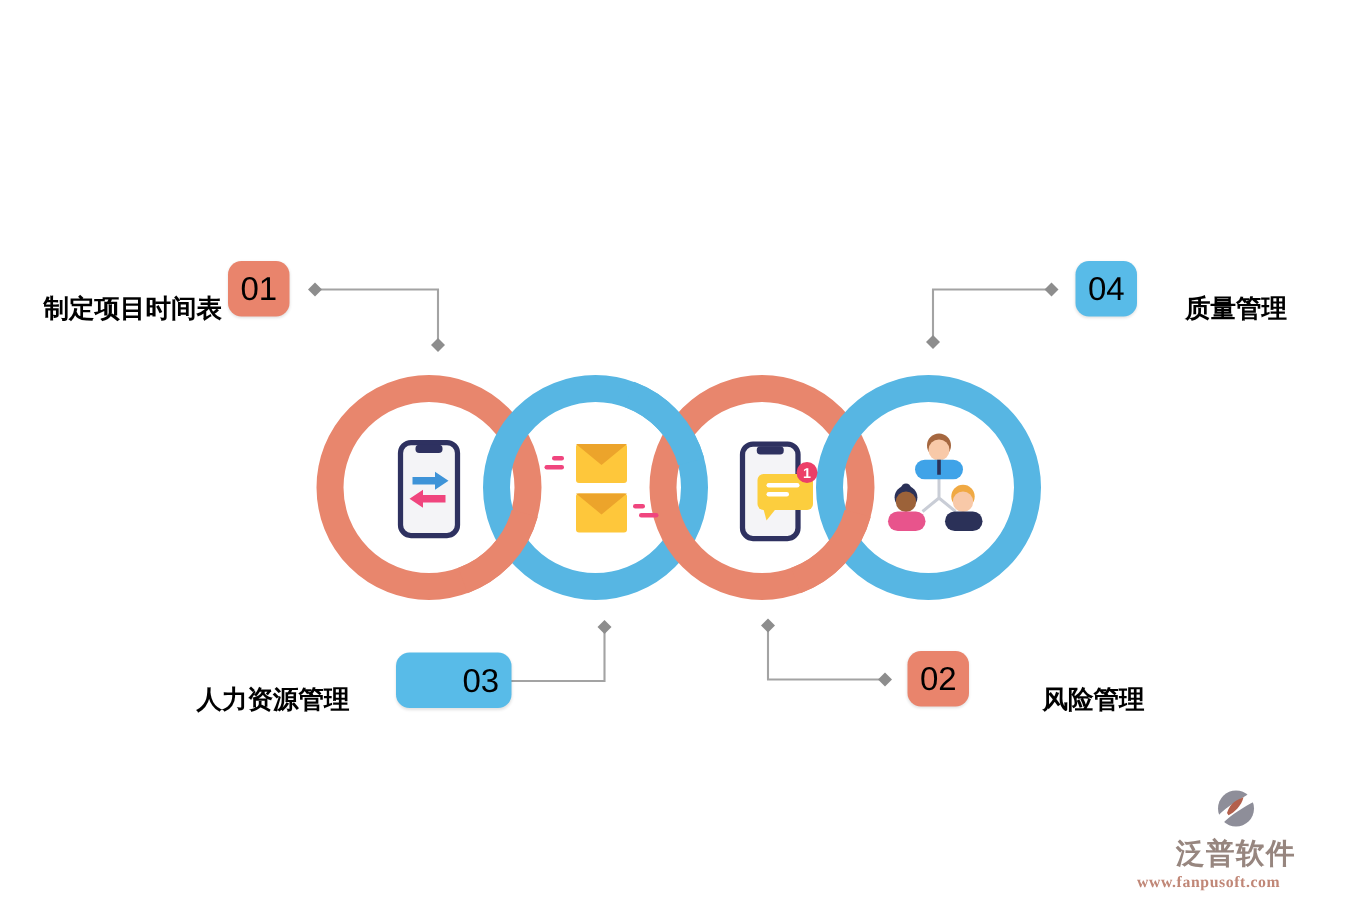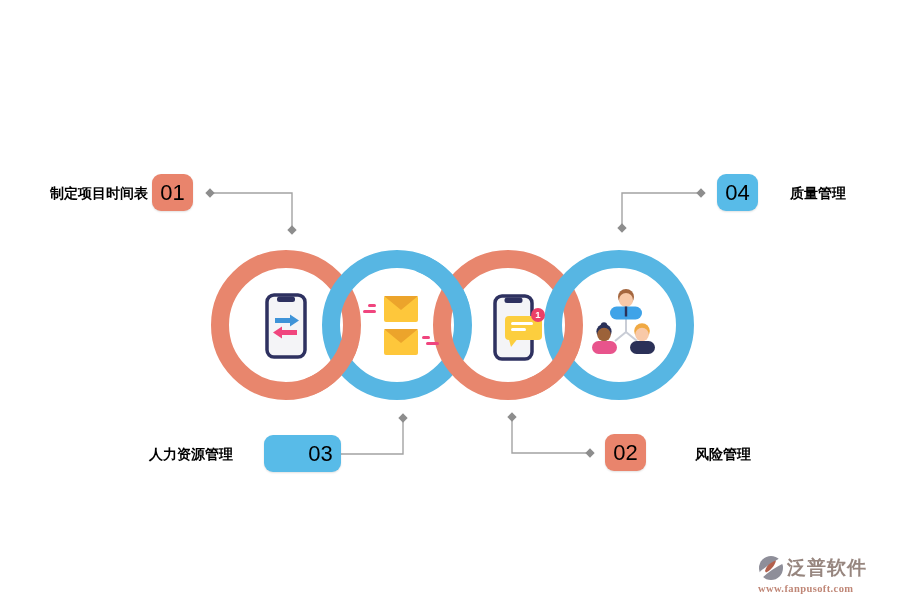--- a/index.html
+++ b/index.html
@@ -2,41 +2,41 @@
 <html><head>
 <meta charset="utf-8">
 <style>
   html,body{margin:0;padding:0;background:#fff;}
   .stage{
     position:relative;width:900px;height:600px;background:#ffffff;overflow:hidden;
     font-family:"Liberation Sans","DejaVu Sans",sans-serif;
   }
   .stage svg.diagram{position:absolute;left:0;top:0;}
   .step-label{
-    position:absolute;font-size:14px;font-weight:bold;color:#000;
-    white-space:nowrap;line-height:19px;
+    position:absolute;font-size:17px;font-weight:bold;color:#000;
+    white-space:nowrap;line-height:19px;margin-top:12px;
   }
   .badge{
     position:absolute;width:41px;height:37px;border-radius:9px;
     color:#000000;font-size:22px;display:flex;align-items:center;justify-content:center;
   }
   .badge.salmon{background:#E9846C;box-shadow:0 1px 2px rgba(0,0,0,.12);}
   .badge.blue{background:#58BBE8;box-shadow:0 1px 2px rgba(0,0,0,.12);}
   #badge-1{left:152px;top:174px;}
   #label-1{right:752px;top:184px;}
   #badge-4{left:717px;top:174px;}
   #label-4{left:790px;top:184px;text-align:right;}
   #badge-3{left:264px;top:435px;padding-left:36px;}
   #label-3{right:667px;top:445px;}
   #badge-2{left:605px;top:434px;}
   #label-2{left:695px;top:445px;}
   .logo{
     position:absolute;right:10px;bottom:6px;width:132px;
   }
-  .logo-row{display:flex;align-items:center;gap:3px;}
+  .logo-row{display:flex;align-items:center;gap:3px;flex-direction:column;}
   .logo-title{font-size:19px;font-weight:bold;color:#97867F;letter-spacing:1px;white-space:nowrap;}
   .logo-url{font-size:10.5px;font-weight:bold;color:#C08777;letter-spacing:.4px;margin-top:1px;font-family:Liberation Serif, serif;}
 </style>
 </head>
 <body>
 
 <div class="stage">
 
   <svg class="diagram" width="900" height="600" viewBox="0 0 900 600">
 

